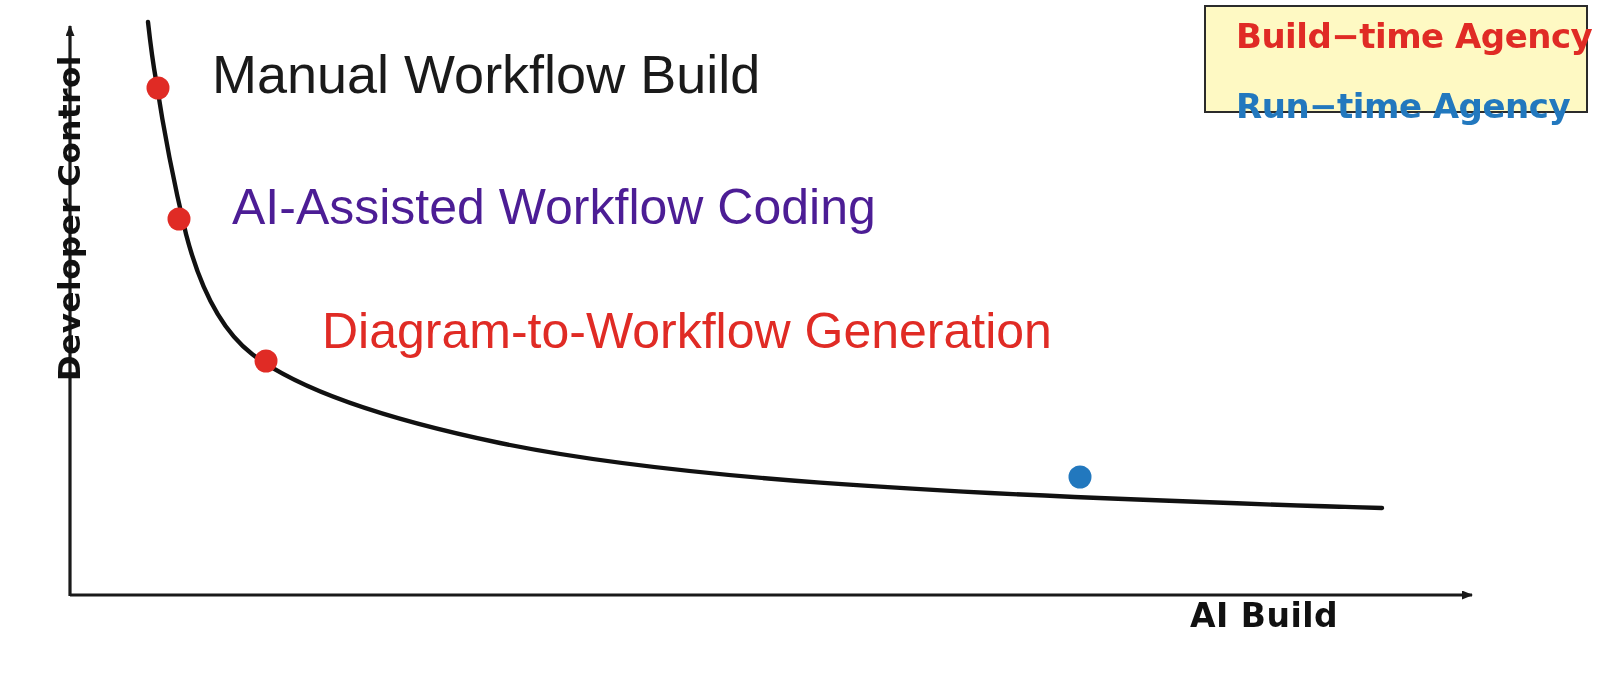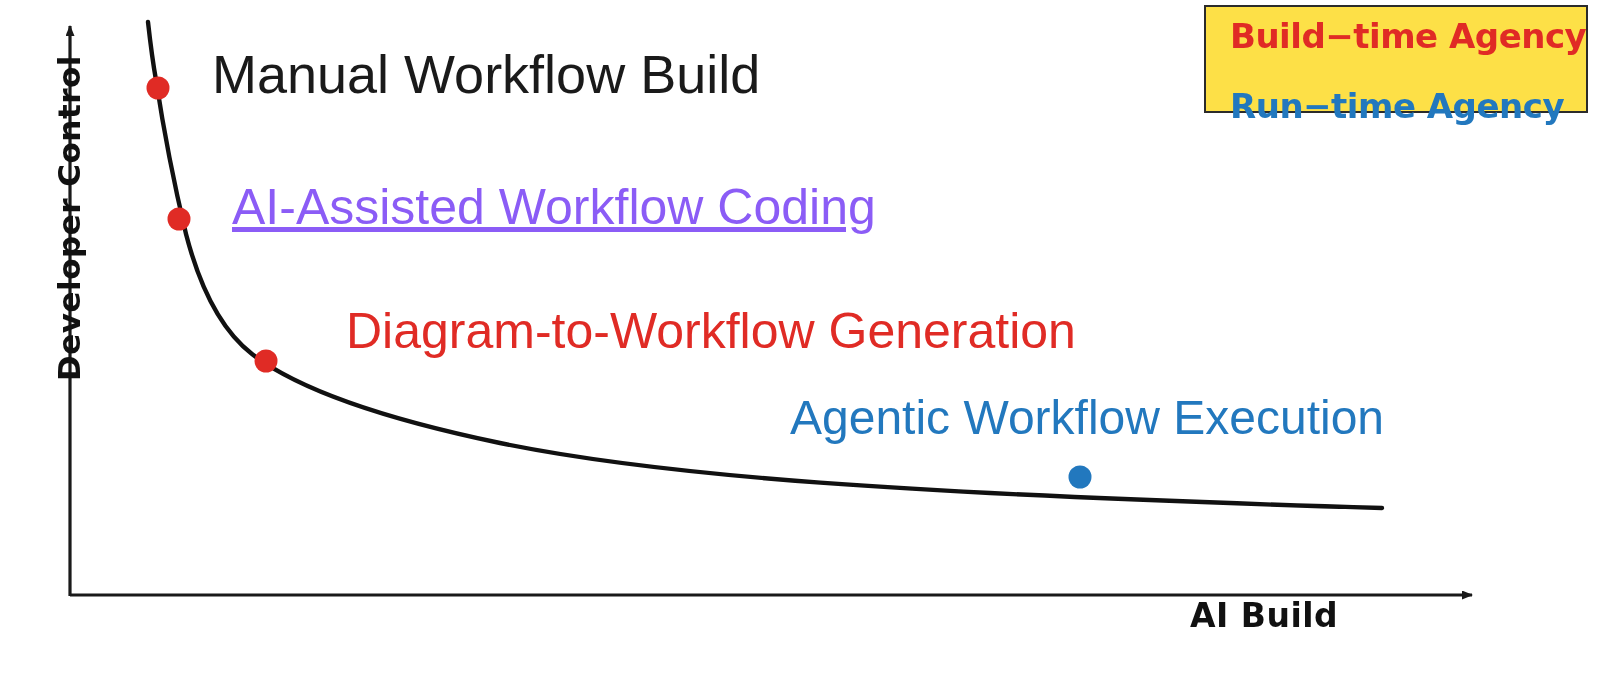--- a/index.html
+++ b/index.html
@@ -39,33 +39,33 @@
 
   
   .point-label{
     position:absolute;
     font-family:"Liberation Sans", sans-serif;
     font-weight:300;
     white-space:nowrap;
     line-height:1;
   }
   #label-0{left:212px;top:47px;font-size:54px;color:#1a1a1a;}
-  #label-1{left:232px;top:182px;font-size:50px;color:#8b5cf6;text-decoration:underline;}
-  #label-2{left:346px;top:306px;font-size:50px;color:#E02B25;}
+  #label-1{left:232px;top:182px;font-size:50px;color:#4c1d95;}
+  #label-2{left:322px;top:306px;font-size:50px;color:#E02B25;}
   #label-3{left:790px;top:394px;font-size:48px;color:#2278BE;}
 
   
   #legend{
     position:absolute;
     left:1204px;top:5px;
     width:384px;height:108px;
-    background:#fde047;
+    background:#fef9c3;
     border:2px solid #2b2b2b;
     box-sizing:border-box;
-    padding:4px 0 0 24px;
+    padding:4px 0 0 30px;
   }
   .legend-entry{
     font-family:"DejaVu Sans", sans-serif;
     font-weight:bold;
     font-size:34px;
     line-height:50px;
     white-space:nowrap;
     letter-spacing:-0.5px;
   }
   #legend-entry-0{color:#E02B25;}
@@ -99,20 +99,19 @@
     <circle cx="266" cy="361" r="11.5" fill="#E02B25"></circle>
     <circle cx="1080" cy="477" r="11.5" fill="#2278BE"></circle>
   </svg>
 
   <div class="axis-title" id="ylabel">Developer Control</div>
   <div class="axis-title" id="xlabel">AI Build</div>
 
   <div class="point-label" id="label-0">Manual Workflow Build</div>
   <div class="point-label" id="label-1">AI-Assisted Workflow Coding</div>
   <div class="point-label" id="label-2">Diagram-to-Workflow Generation</div>
-  <div class="point-label" id="label-3">Agentic Workflow Execution</div>
 
   <div id="legend">
     <div class="legend-entry" id="legend-entry-0">Build−time Agency</div>
     <div class="legend-entry" id="legend-entry-1">Run−time Agency</div>
   </div>
 
 </div>
 
 </body></html>

